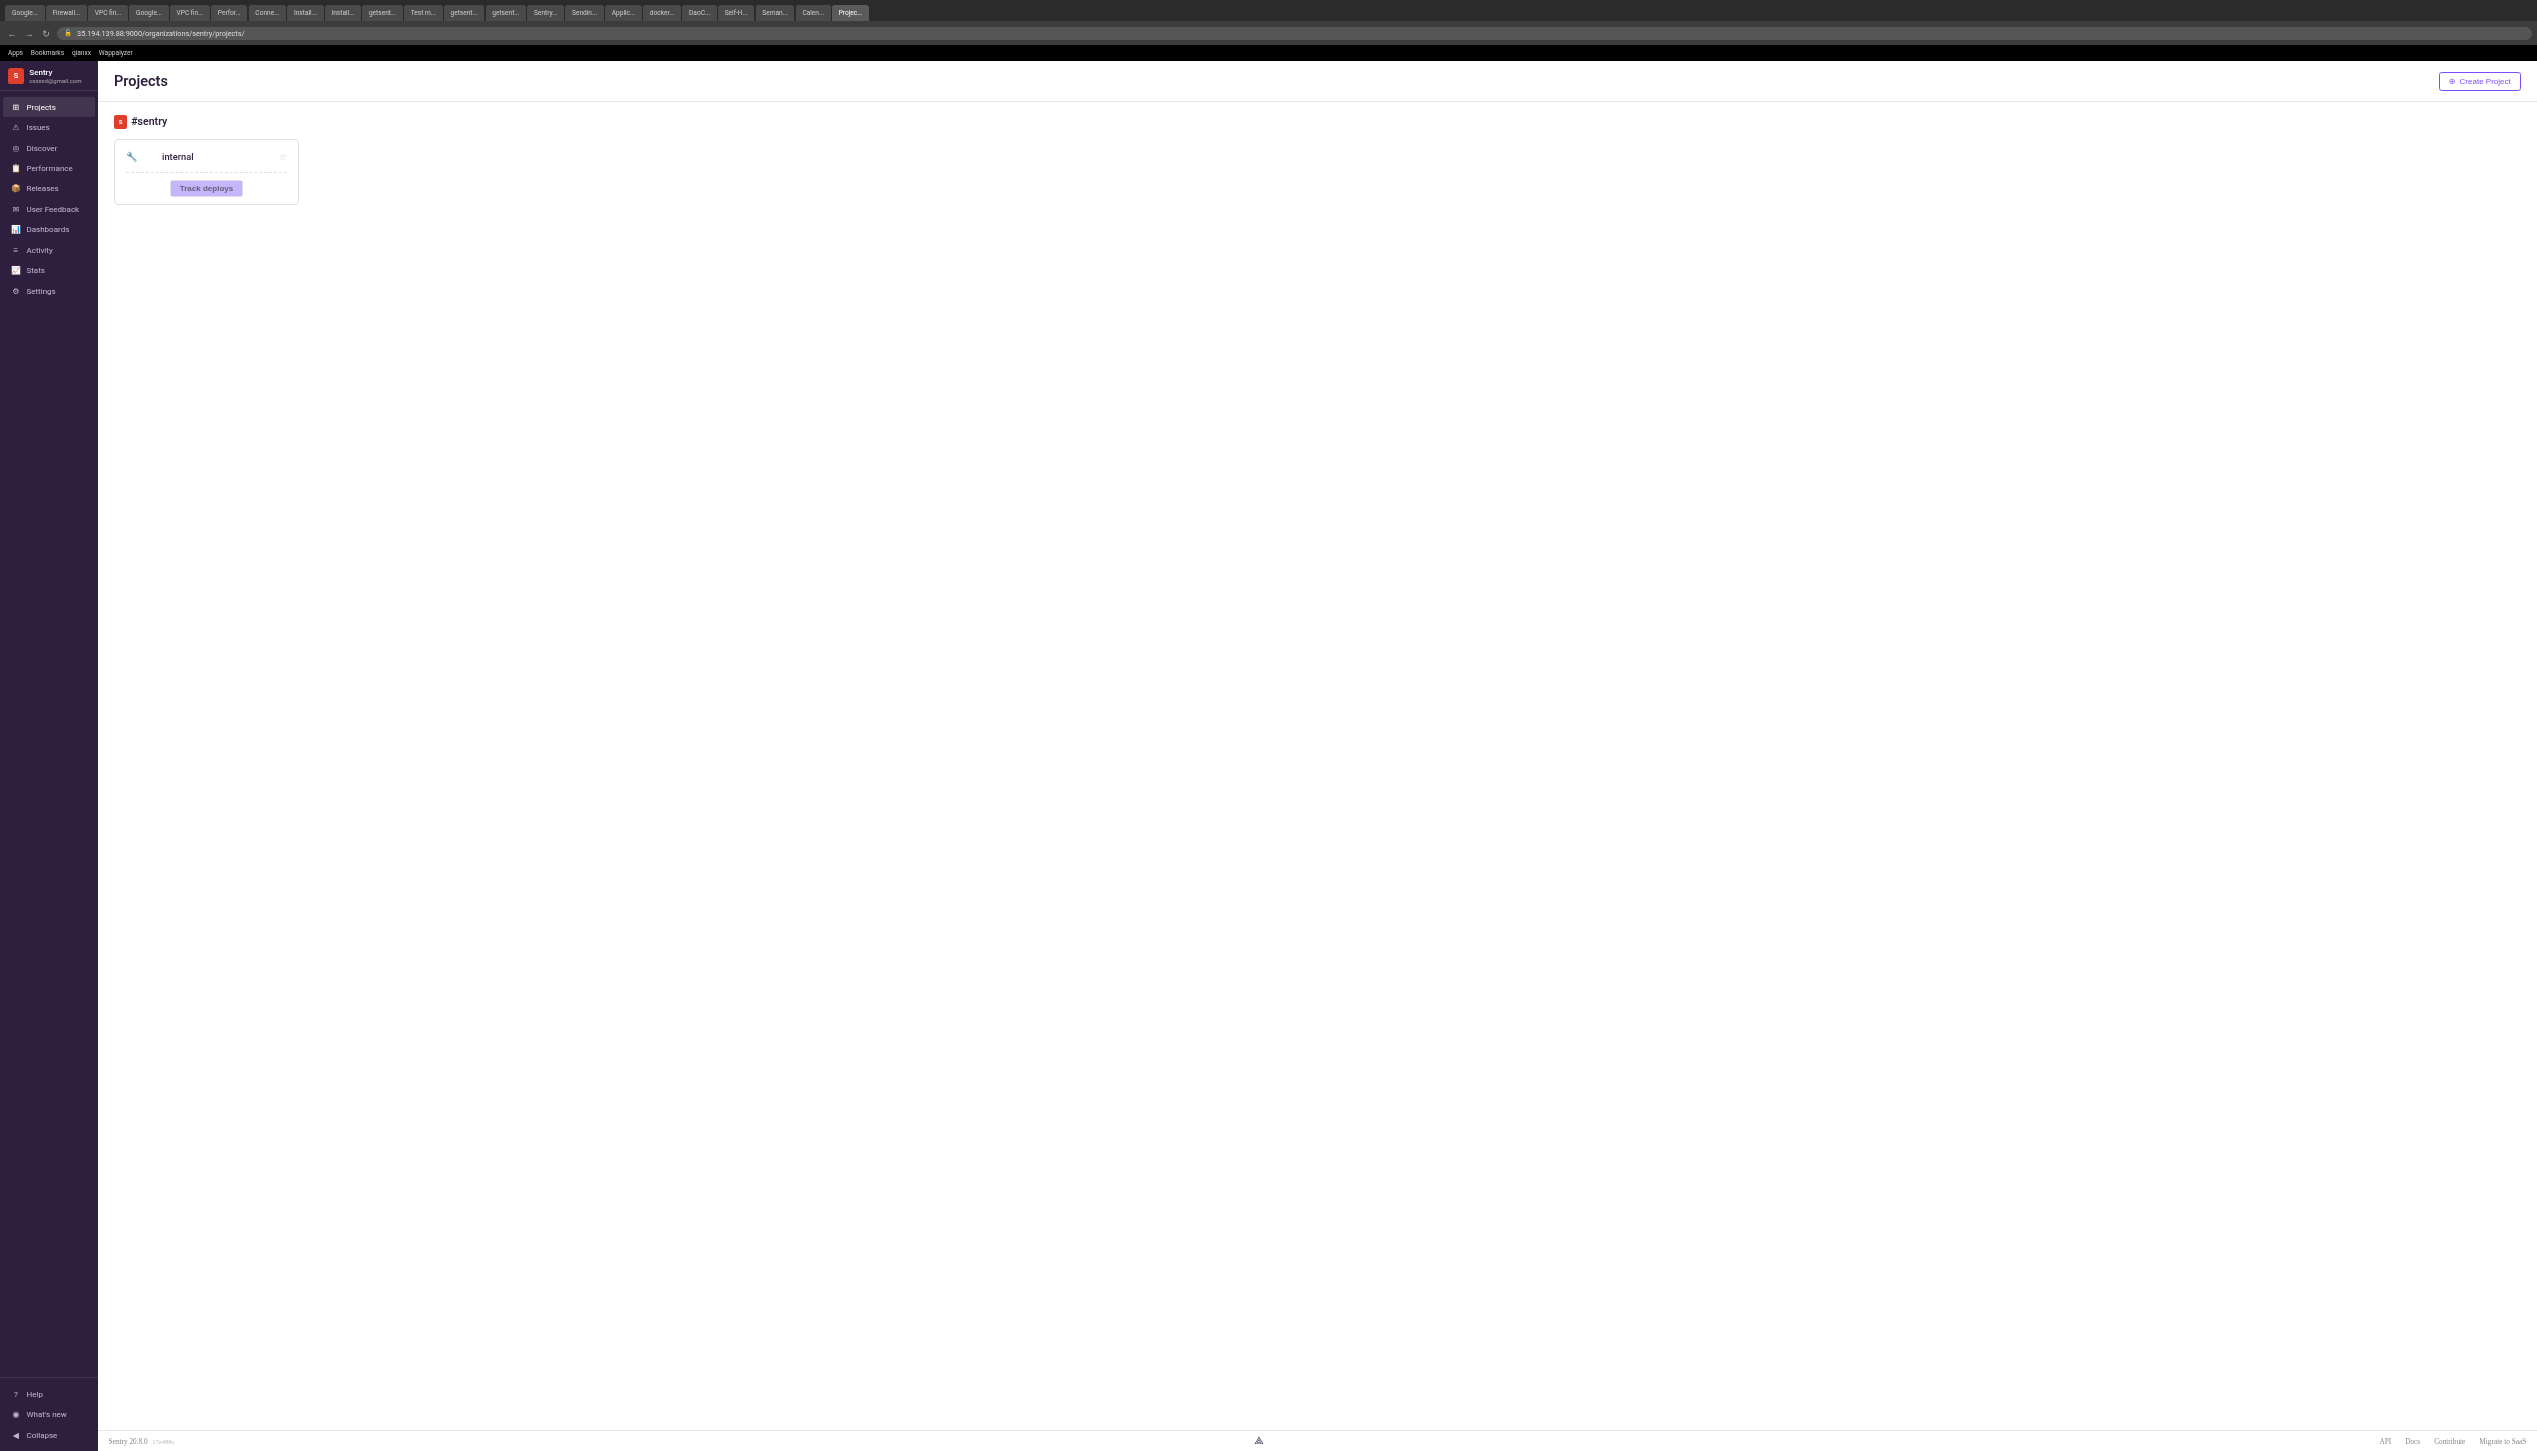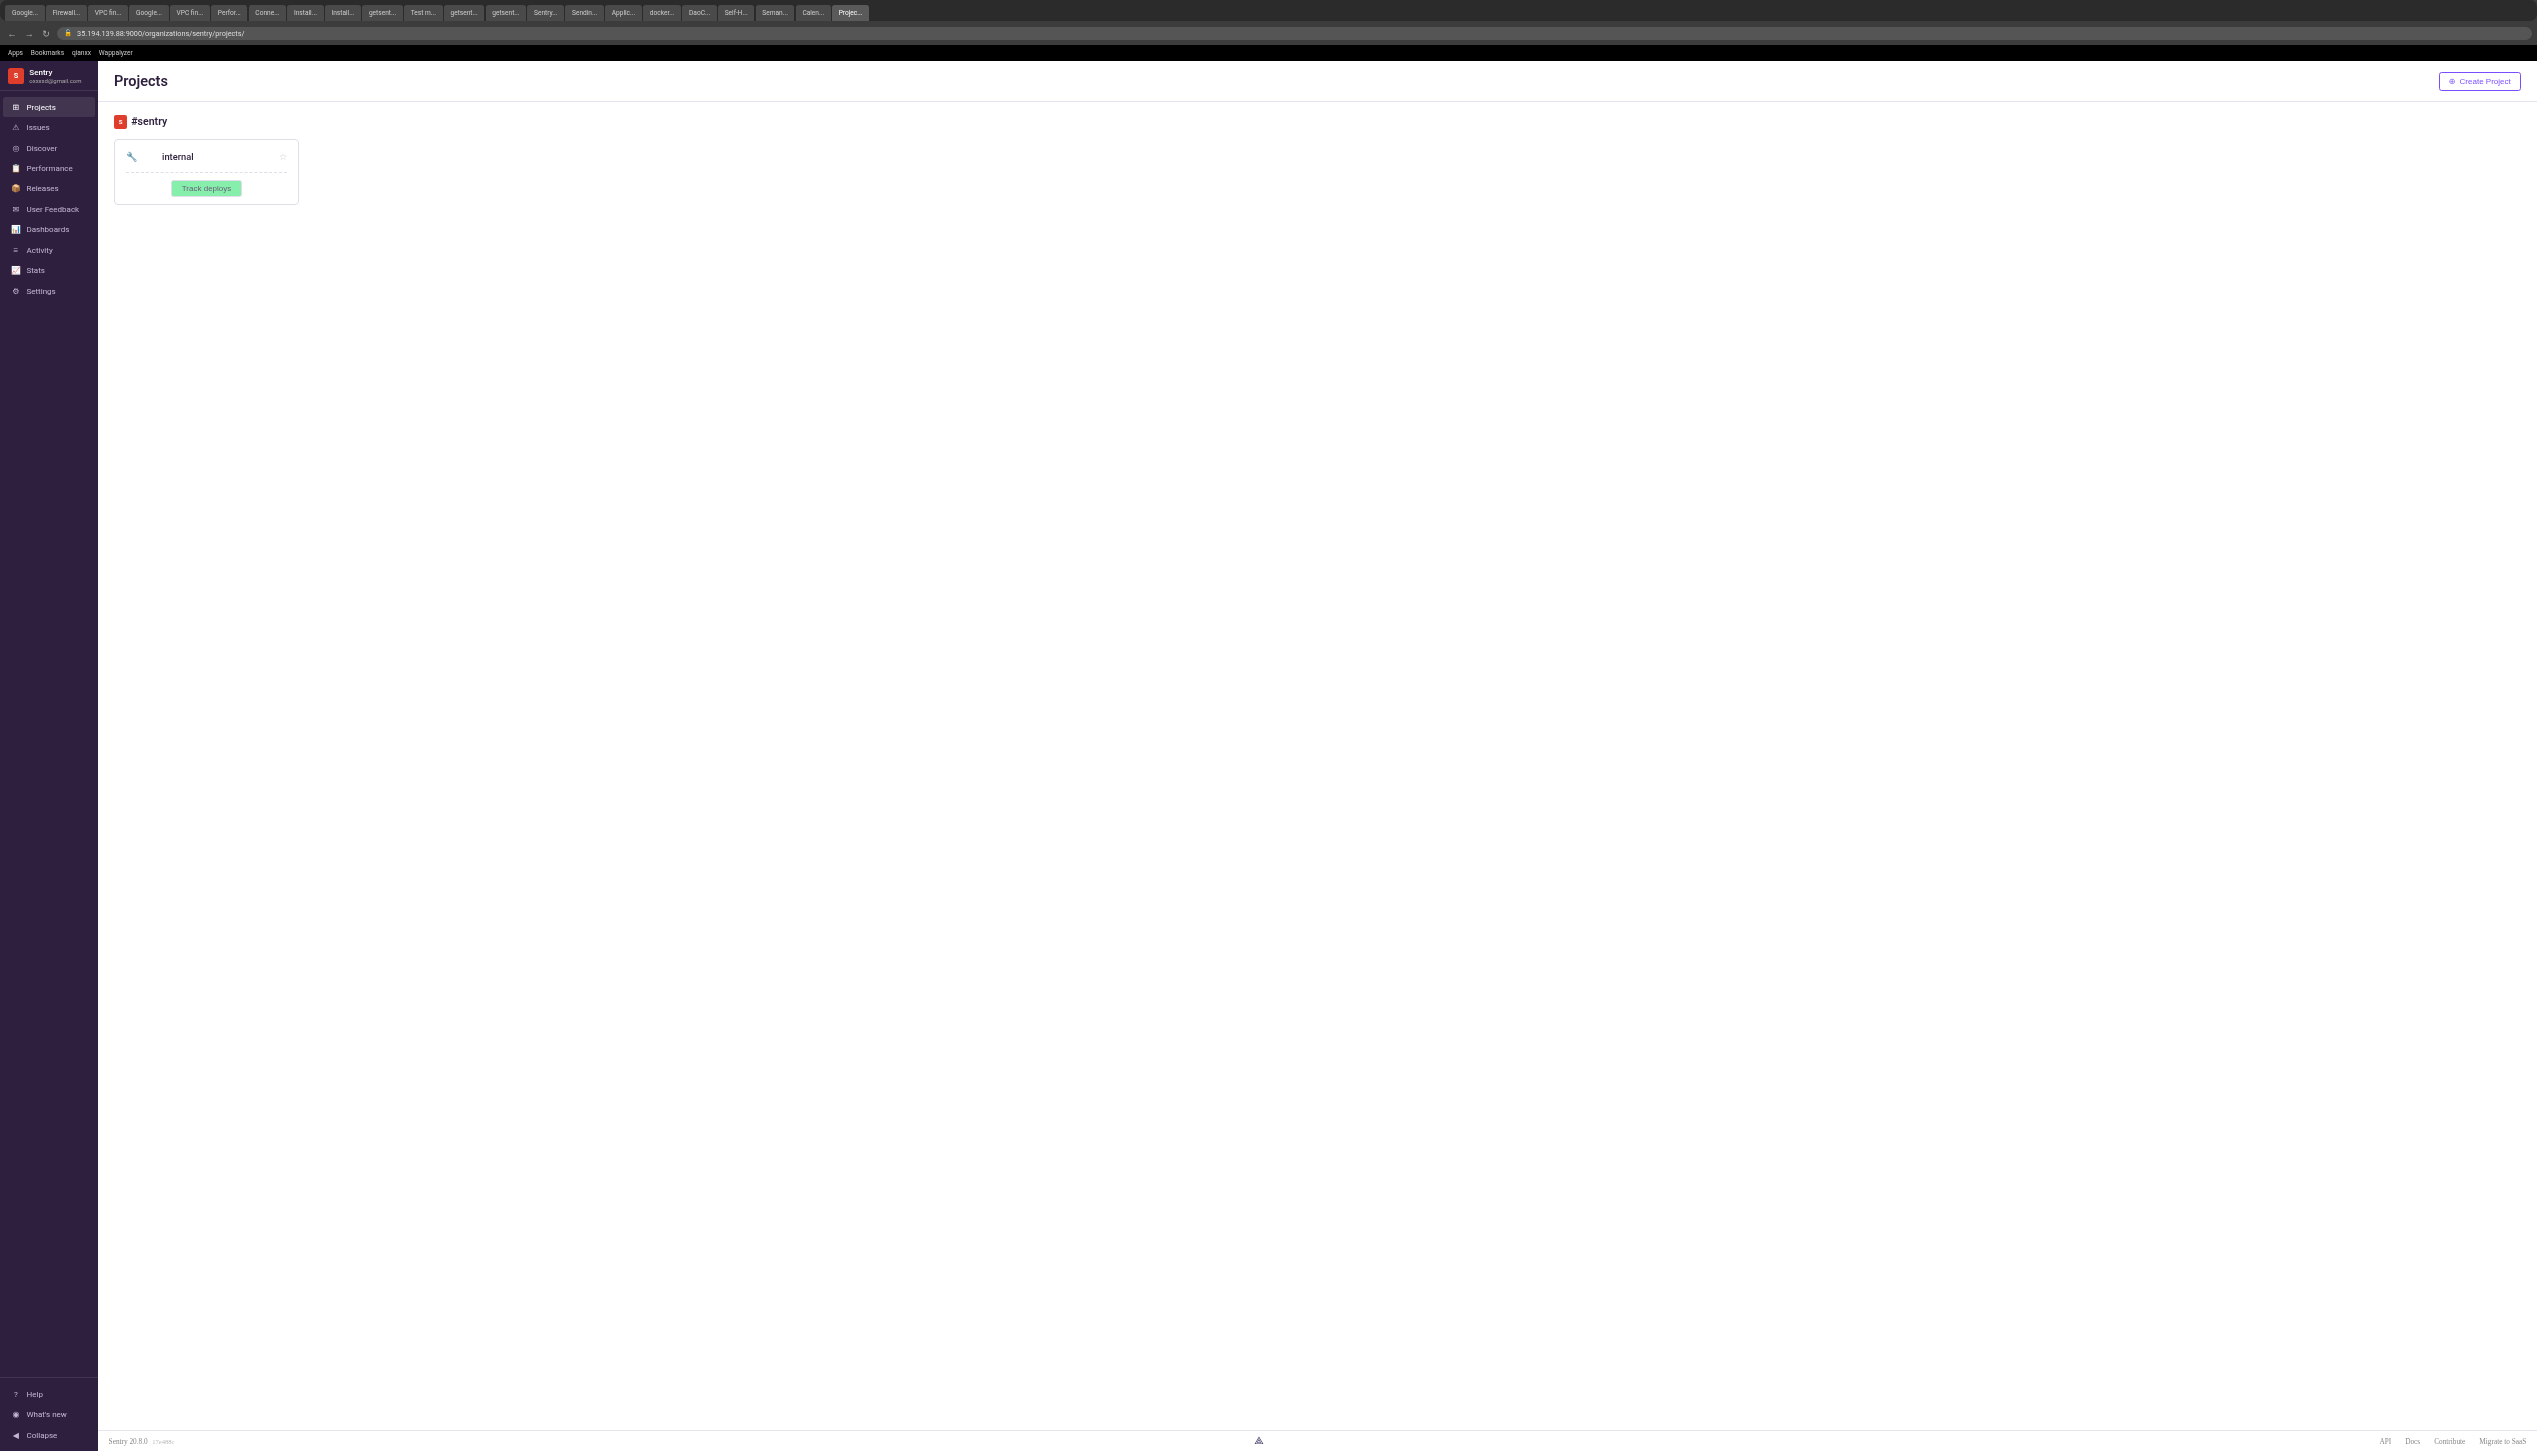--- a/index.html
+++ b/index.html
@@ -18,21 +18,20 @@
       background: #3c3c3c;
       flex-shrink: 0;
     }
     .browser-tabs {
       background: #2b2b2b;
       display: flex;
       align-items: flex-end;
       padding: 4px 5.3px 0;
       height: 21px;
       overflow: hidden;
-      border-radius: 7px;
     }
     .browser-tab {
       background: #4a4a4a;
       color: #ccc;
       font-size: 6.6px;
       padding: 2px 6.6px;
       border-radius: 2.6px 2.6px 0 0;
       margin-right: 1.3px;
       white-space: nowrap;
       max-width: 79px;
@@ -292,24 +291,25 @@
     .project-card-footer {
       padding: 6.6px 10.6px;
       display: flex;
       align-items: center;
       justify-content: center;
     }
     .track-deploys-btn {
       padding: 3.3px 9.3px;
       border: 0.7px solid #e0dce8;
       border-radius: 2.6px;
-      background: #86efac;
+      background: #c4b5fd;
       color: #6b5f7a;
       font-size: 8px;
       cursor: pointer;
+      font-weight: bold;
     }
 
     
     .app-footer {
       background: #fff;
       border-top: 0.7px solid #e8e4ef;
       padding: 4px 10.6px;
       display: flex;
       align-items: center;
       justify-content: space-between;

